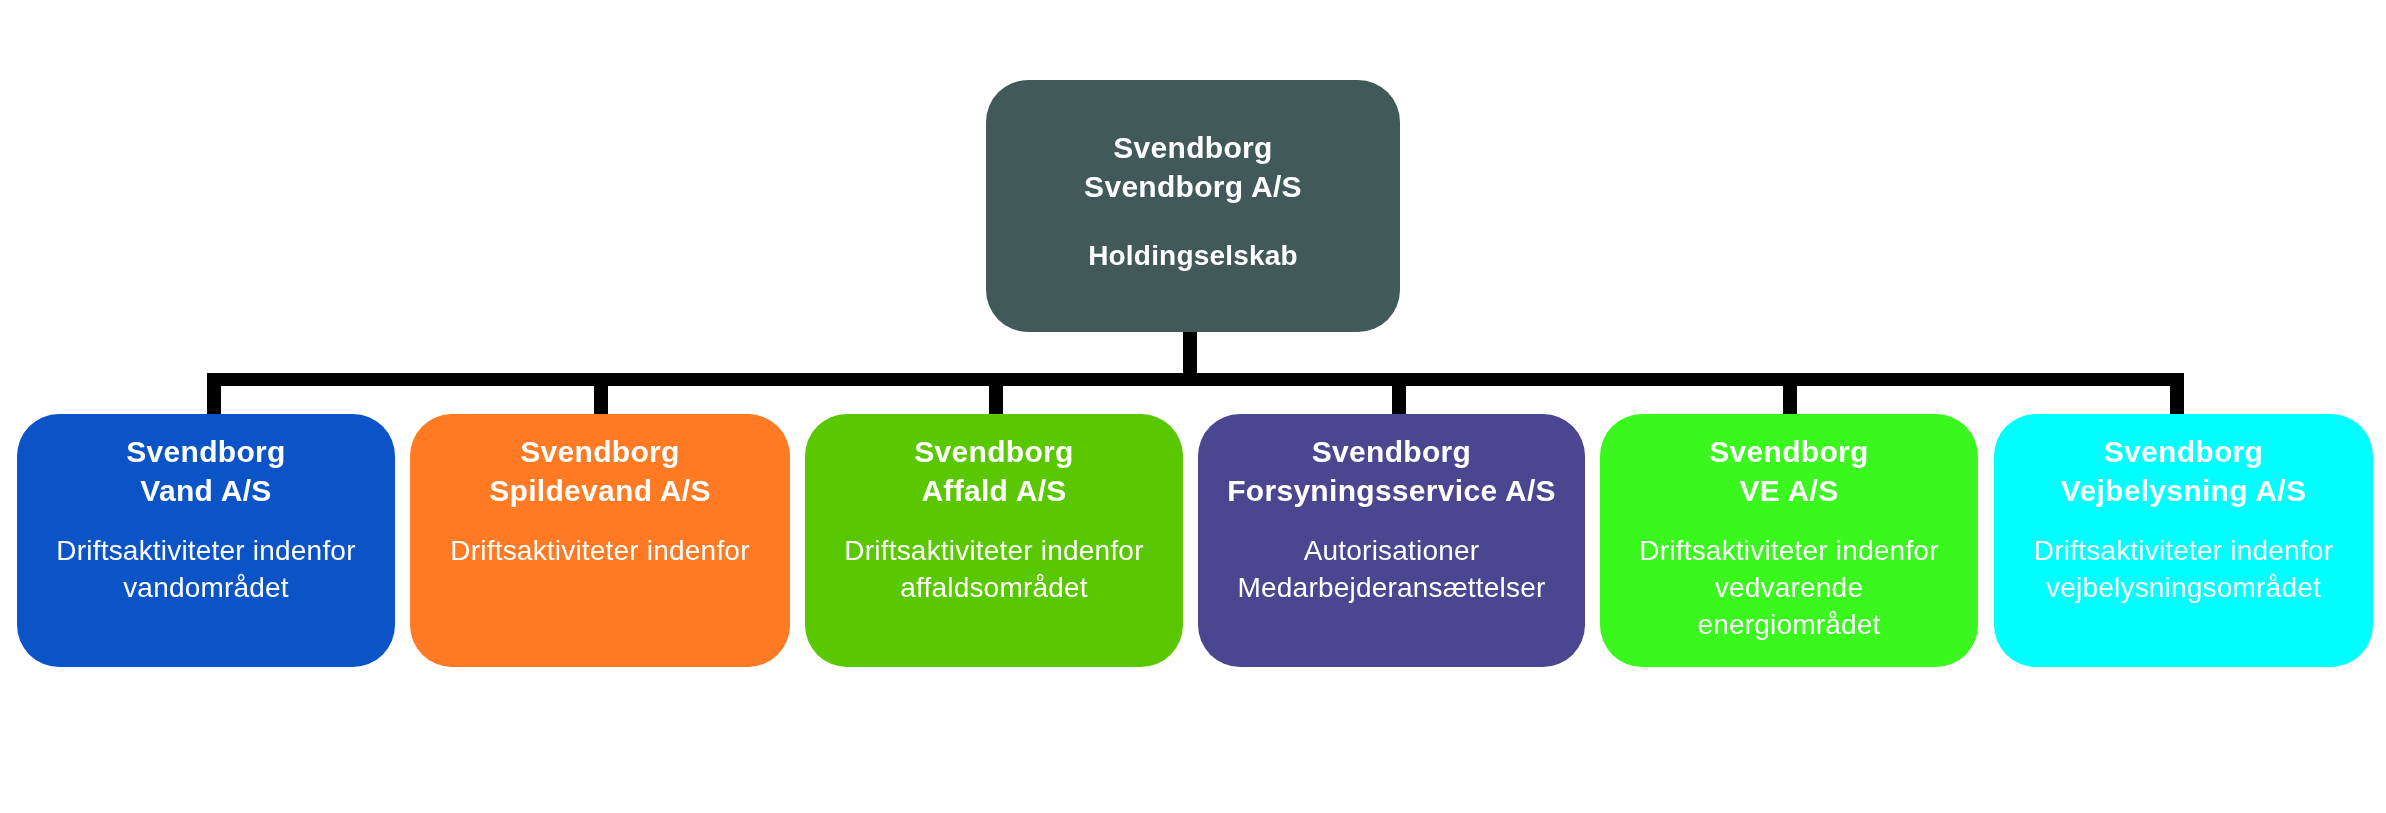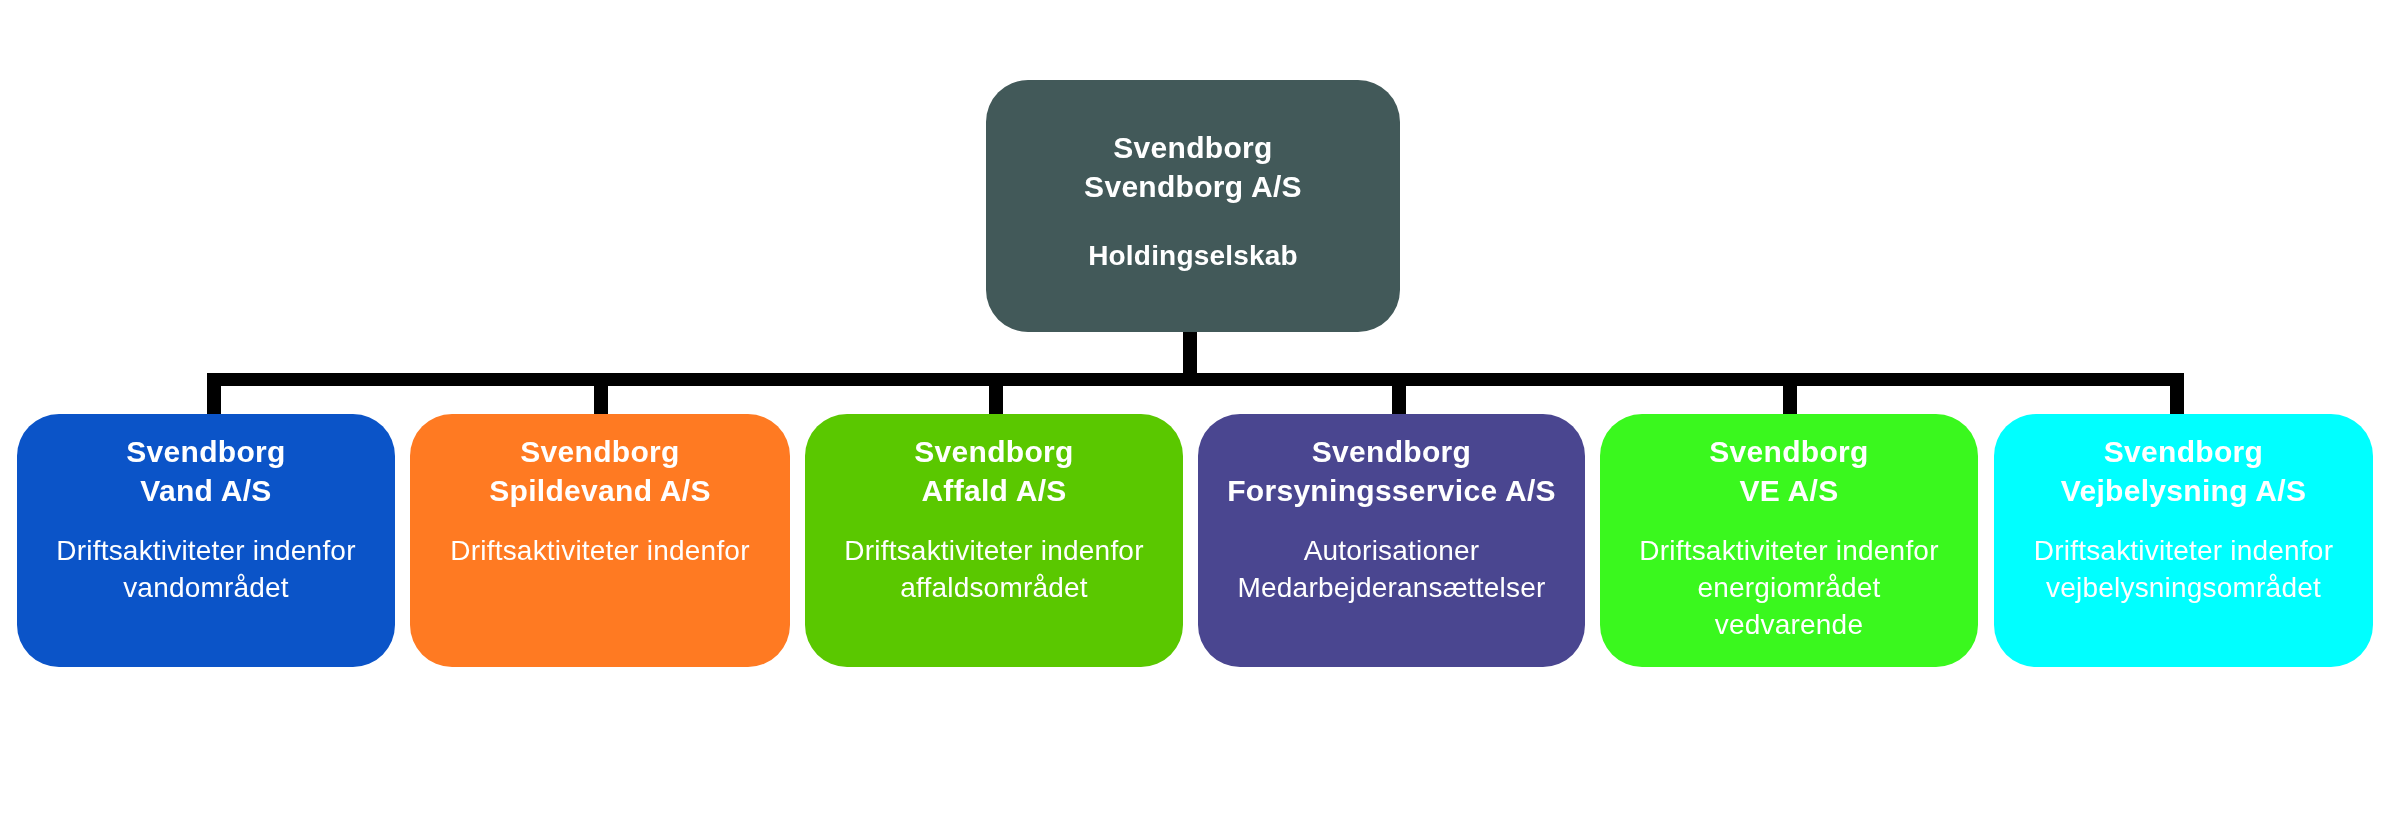--- a/index.html
+++ b/index.html
@@ -128,22 +128,22 @@
     </span>
   </div>
 
   <div class="node child" style="left:1600px; width:378px; background:#3AF81E;">
     <span class="title">
       <span class="line-text">Svendborg</span>
       <span class="line-text">VE A/S</span>
     </span>
     <span class="desc">
       <span class="line-text">Driftsaktiviteter indenfor</span>
+      <span class="line-text">vedvarende</span>
       <span class="line-text">energiområdet</span>
-      <span class="line-text">vedvarende</span>
     </span>
   </div>
 
   <div class="node child" style="left:1994px; width:379px; background:#00FFFF;">
     <span class="title">
       <span class="line-text">Svendborg</span>
       <span class="line-text">Vejbelysning A/S</span>
     </span>
     <span class="desc">
       <span class="line-text">Driftsaktiviteter indenfor</span>

